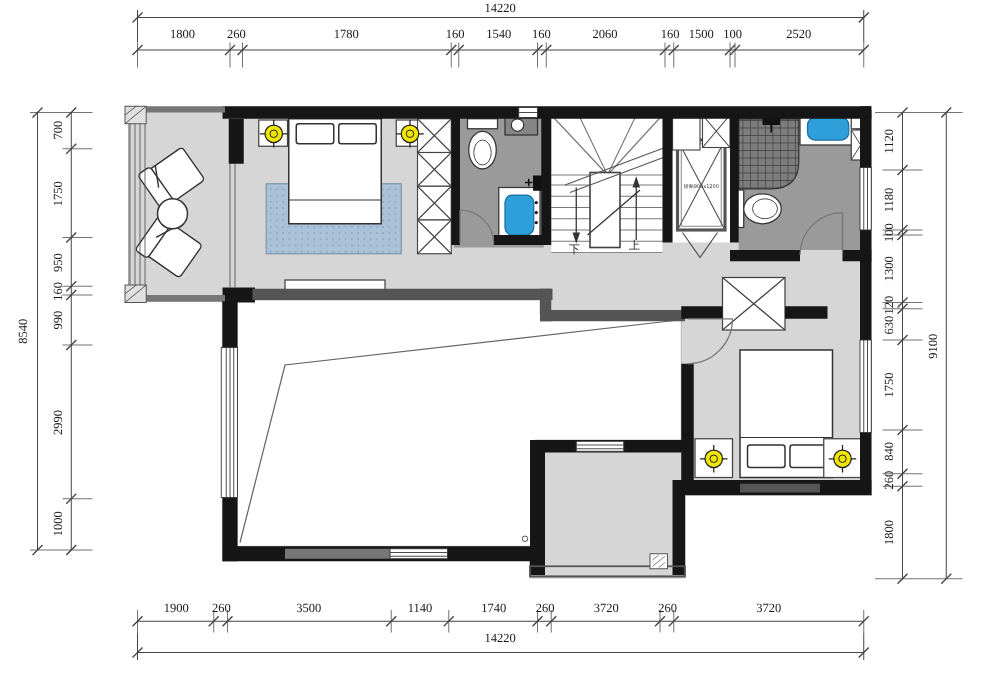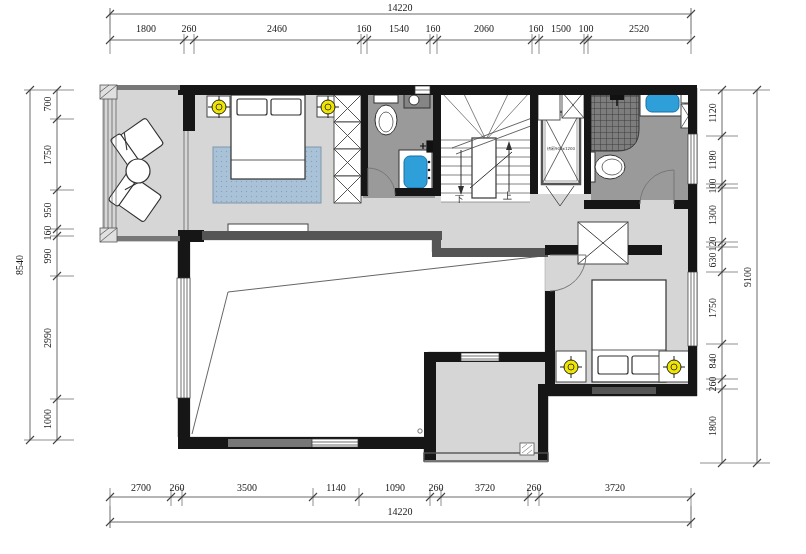--- a/index.html
+++ b/index.html
@@ -305,35 +305,35 @@
     <path d="M722,90 L722,463 M757,90 L757,463"></path>
     <path d="M700,90 H770 M706,136 H738 M706,184 H738 M706,188 H738 M706,242 H738 M706,247 H738 M706,272 H738 M706,344 H738 M706,379 H738 M706,389 H738 M700,463 H770" stroke-width="0.6"></path>
     <path d="M718,94 L726,86 M718,140 L726,132 M718,188 L726,180 M718,192 L726,184 M718,246 L726,238 M718,251 L726,243 M718,276 L726,268 M718,348 L726,340 M718,383 L726,375 M718,393 L726,385 M718,467 L726,459" stroke-width="1.1"></path>
     <path d="M753,94 L761,86 M753,467 L761,459" stroke-width="1.1"></path>
   </g>
 </svg>
 
 <div class="dim" style="left:400px;top:7px">14220</div>
 <div class="dim" style="left:146px;top:28px">1800</div>
 <div class="dim" style="left:189px;top:28px">260</div>
-<div class="dim" style="left:277px;top:28px">2460</div>
+<div class="dim" style="left:277px;top:28px">1780</div>
 <div class="dim" style="left:364px;top:28px">160</div>
 <div class="dim" style="left:399px;top:28px">1540</div>
 <div class="dim" style="left:433px;top:28px">160</div>
 <div class="dim" style="left:484px;top:28px">2060</div>
 <div class="dim" style="left:536px;top:28px">160</div>
 <div class="dim" style="left:561px;top:28px">1500</div>
 <div class="dim" style="left:586px;top:28px">100</div>
 <div class="dim" style="left:639px;top:28px">2520</div>
 
-<div class="dim" style="left:141px;top:487px">2700</div>
+<div class="dim" style="left:141px;top:487px">1900</div>
 <div class="dim" style="left:177px;top:487px">260</div>
 <div class="dim" style="left:247px;top:487px">3500</div>
 <div class="dim" style="left:336px;top:487px">1140</div>
-<div class="dim" style="left:395px;top:487px">1090</div>
+<div class="dim" style="left:395px;top:487px">1740</div>
 <div class="dim" style="left:436px;top:487px">260</div>
 <div class="dim" style="left:485px;top:487px">3720</div>
 <div class="dim" style="left:534px;top:487px">260</div>
 <div class="dim" style="left:615px;top:487px">3720</div>
 <div class="dim" style="left:400px;top:511px">14220</div>
 
 <div class="dim v" style="left:19px;top:265px">8540</div>
 <div class="dim v" style="left:47px;top:104px">700</div>
 <div class="dim v" style="left:47px;top:155px">1750</div>
 <div class="dim v" style="left:47px;top:210px">950</div>

